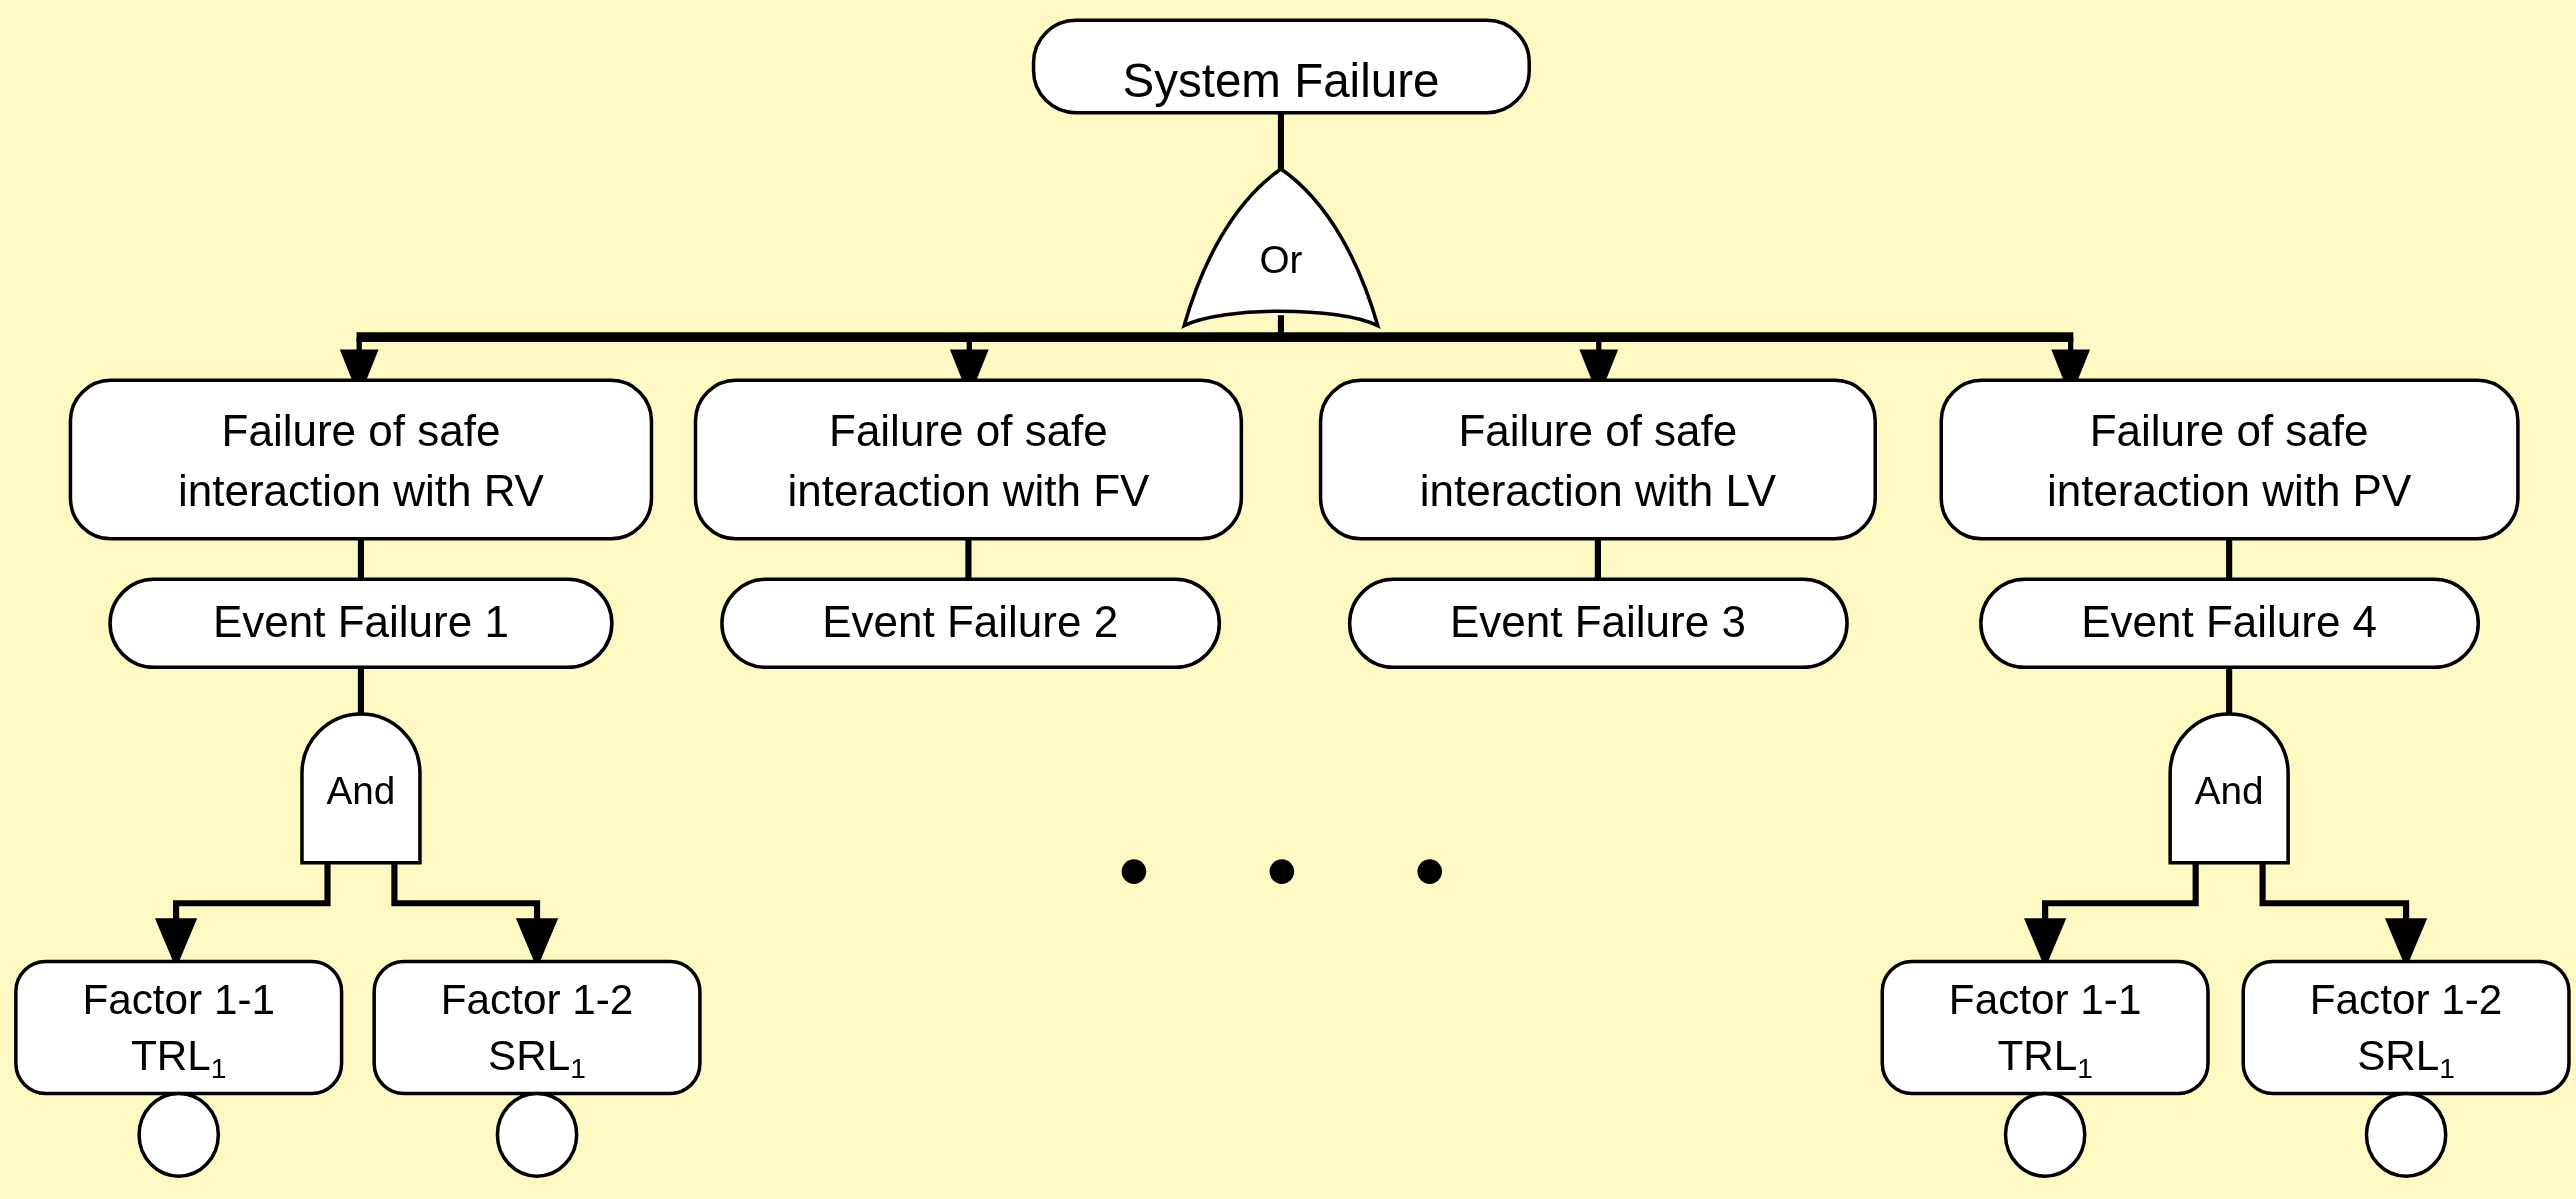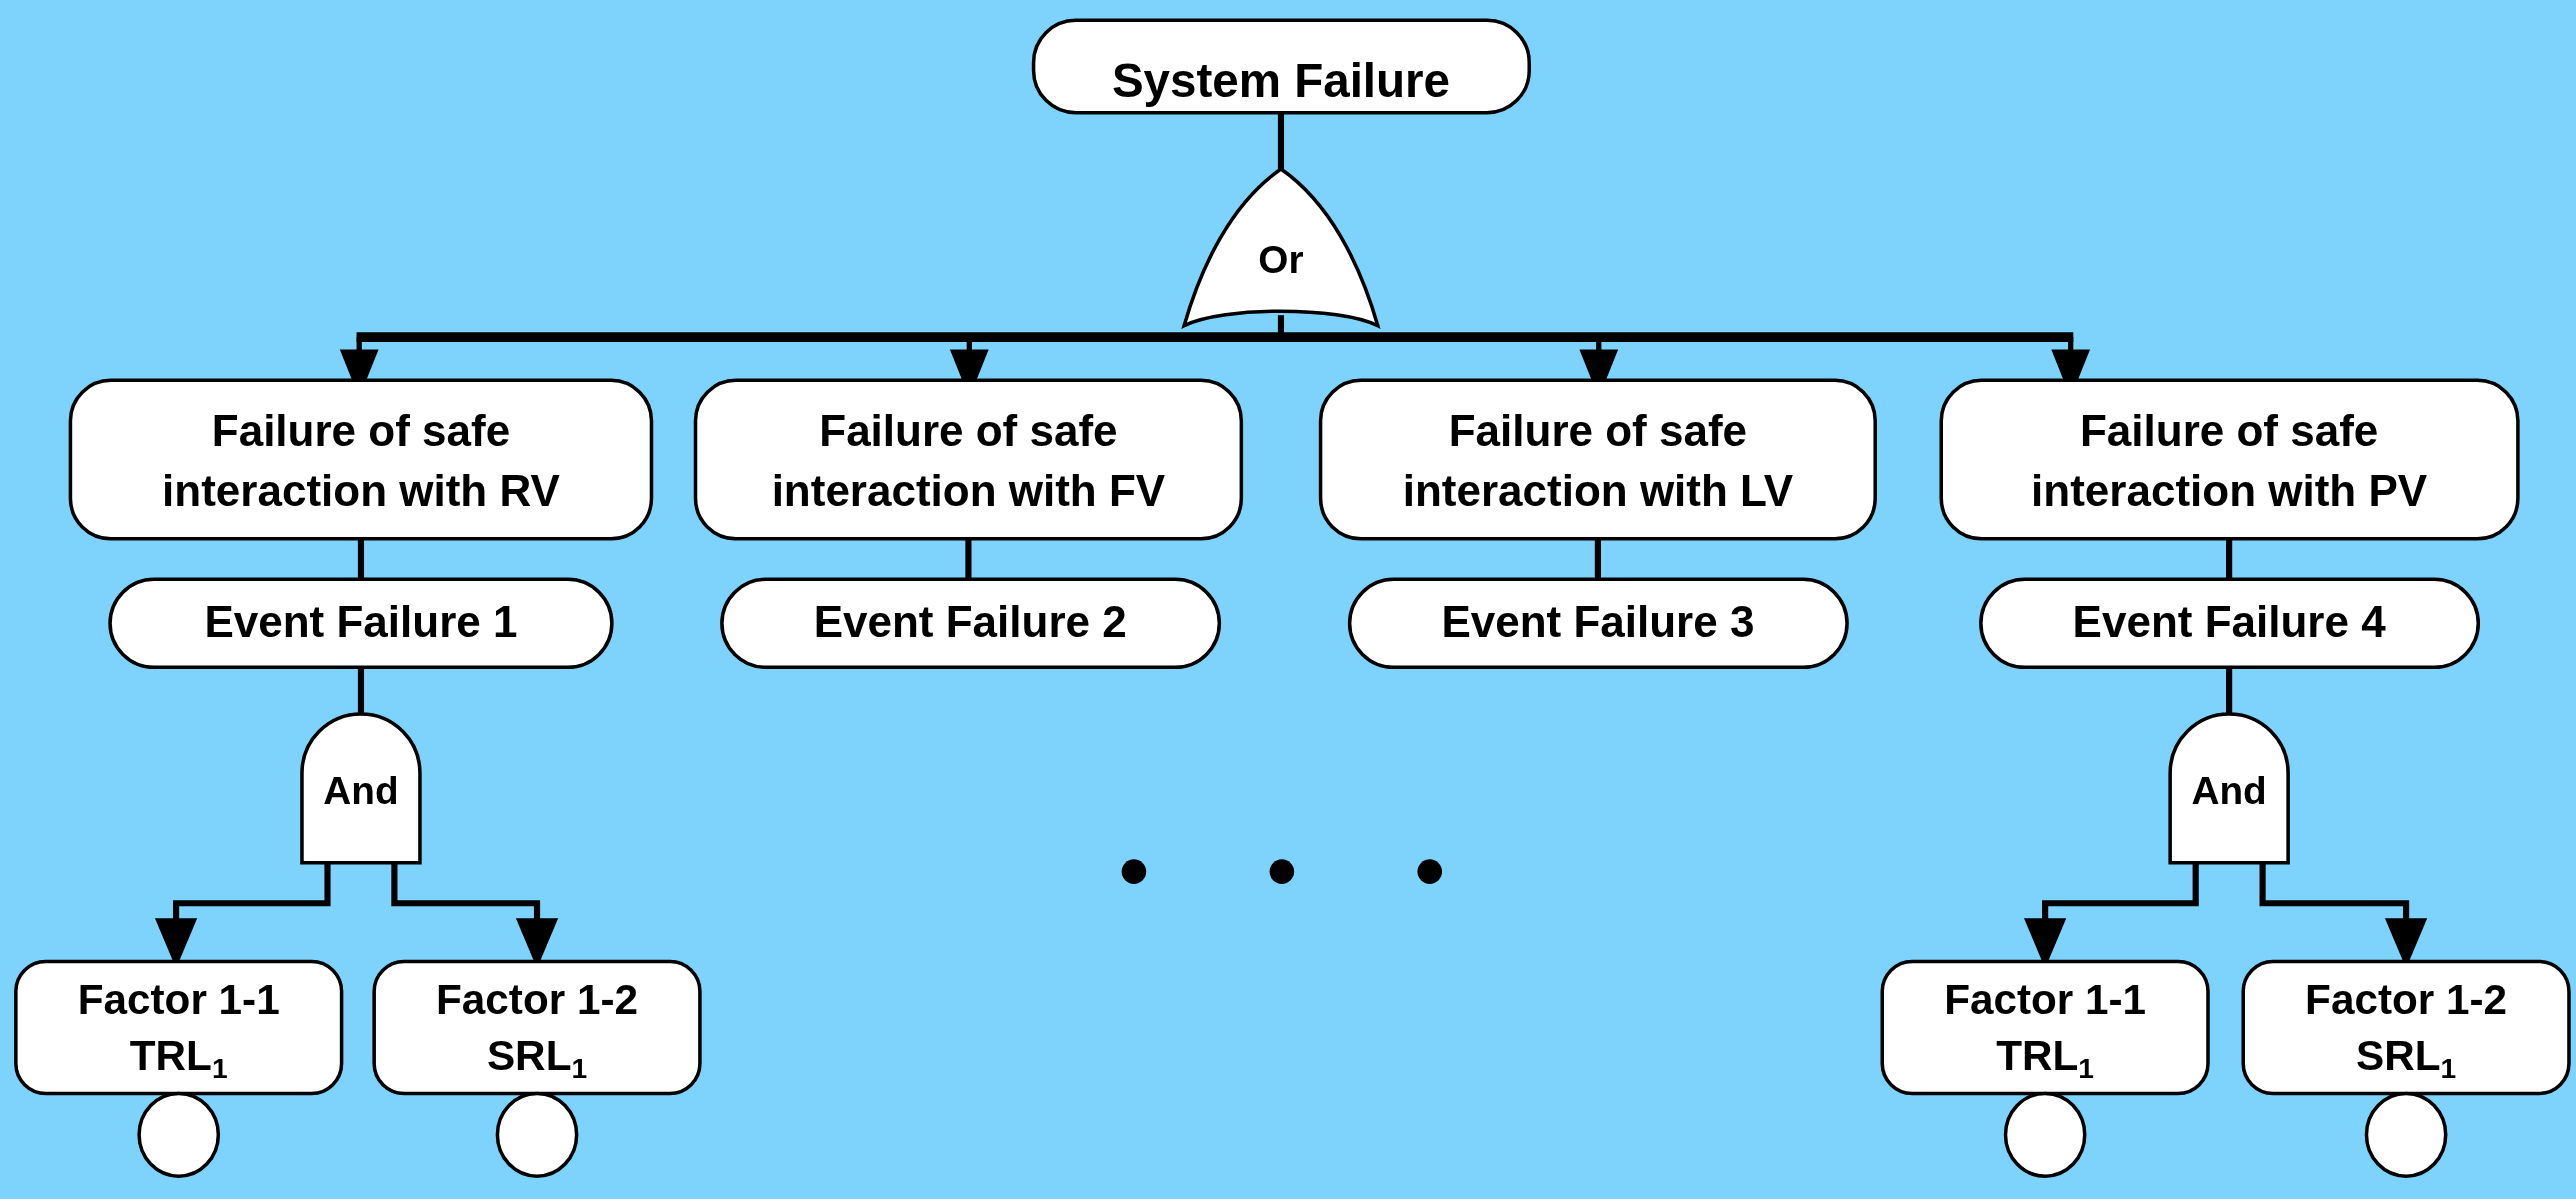--- a/index.html
+++ b/index.html
@@ -8,23 +8,22 @@
     padding: 0;
     background: #ffffff;
   }
   body {
     font-family: "Liberation Sans", sans-serif;
   }
   #canvas {
     position: relative;
     width: 2576px;
     height: 1200px;
-    background: #7dd3fc;
+    background: #fef9c3;
     overflow: hidden;
-    font-weight: bold;
   }
   svg#tree {
     position: absolute;
     top: 0;
     left: 0;
     width: 2576px;
     height: 1200px;
     display: block;
   }
   .node-shape {

